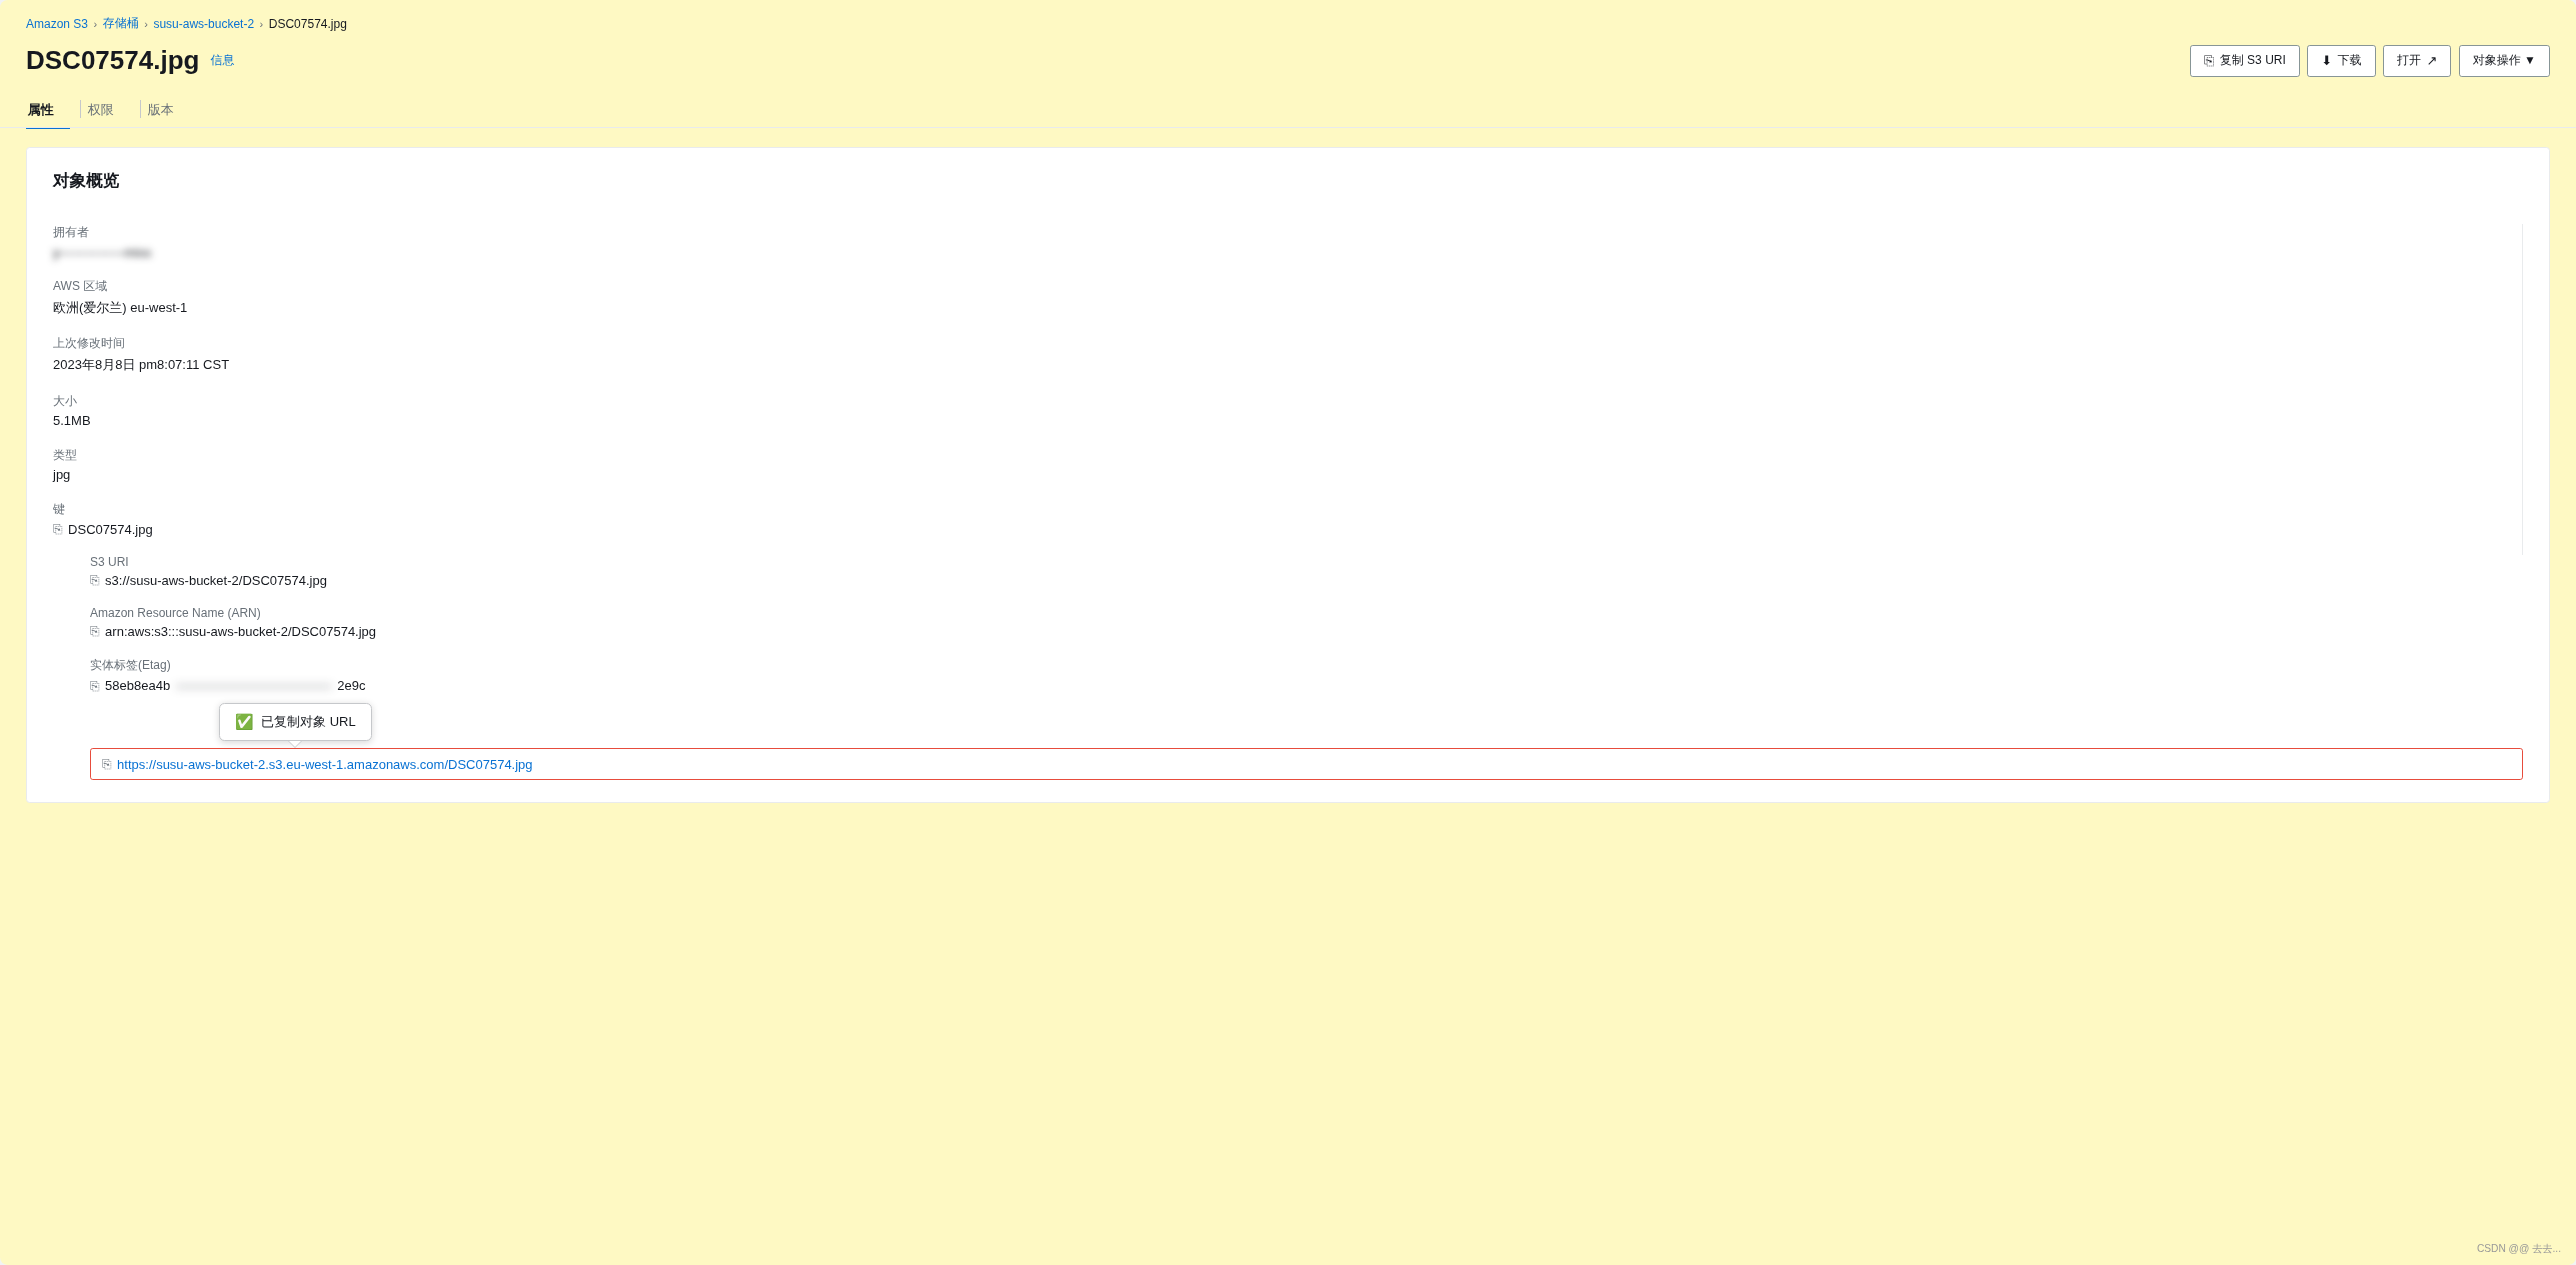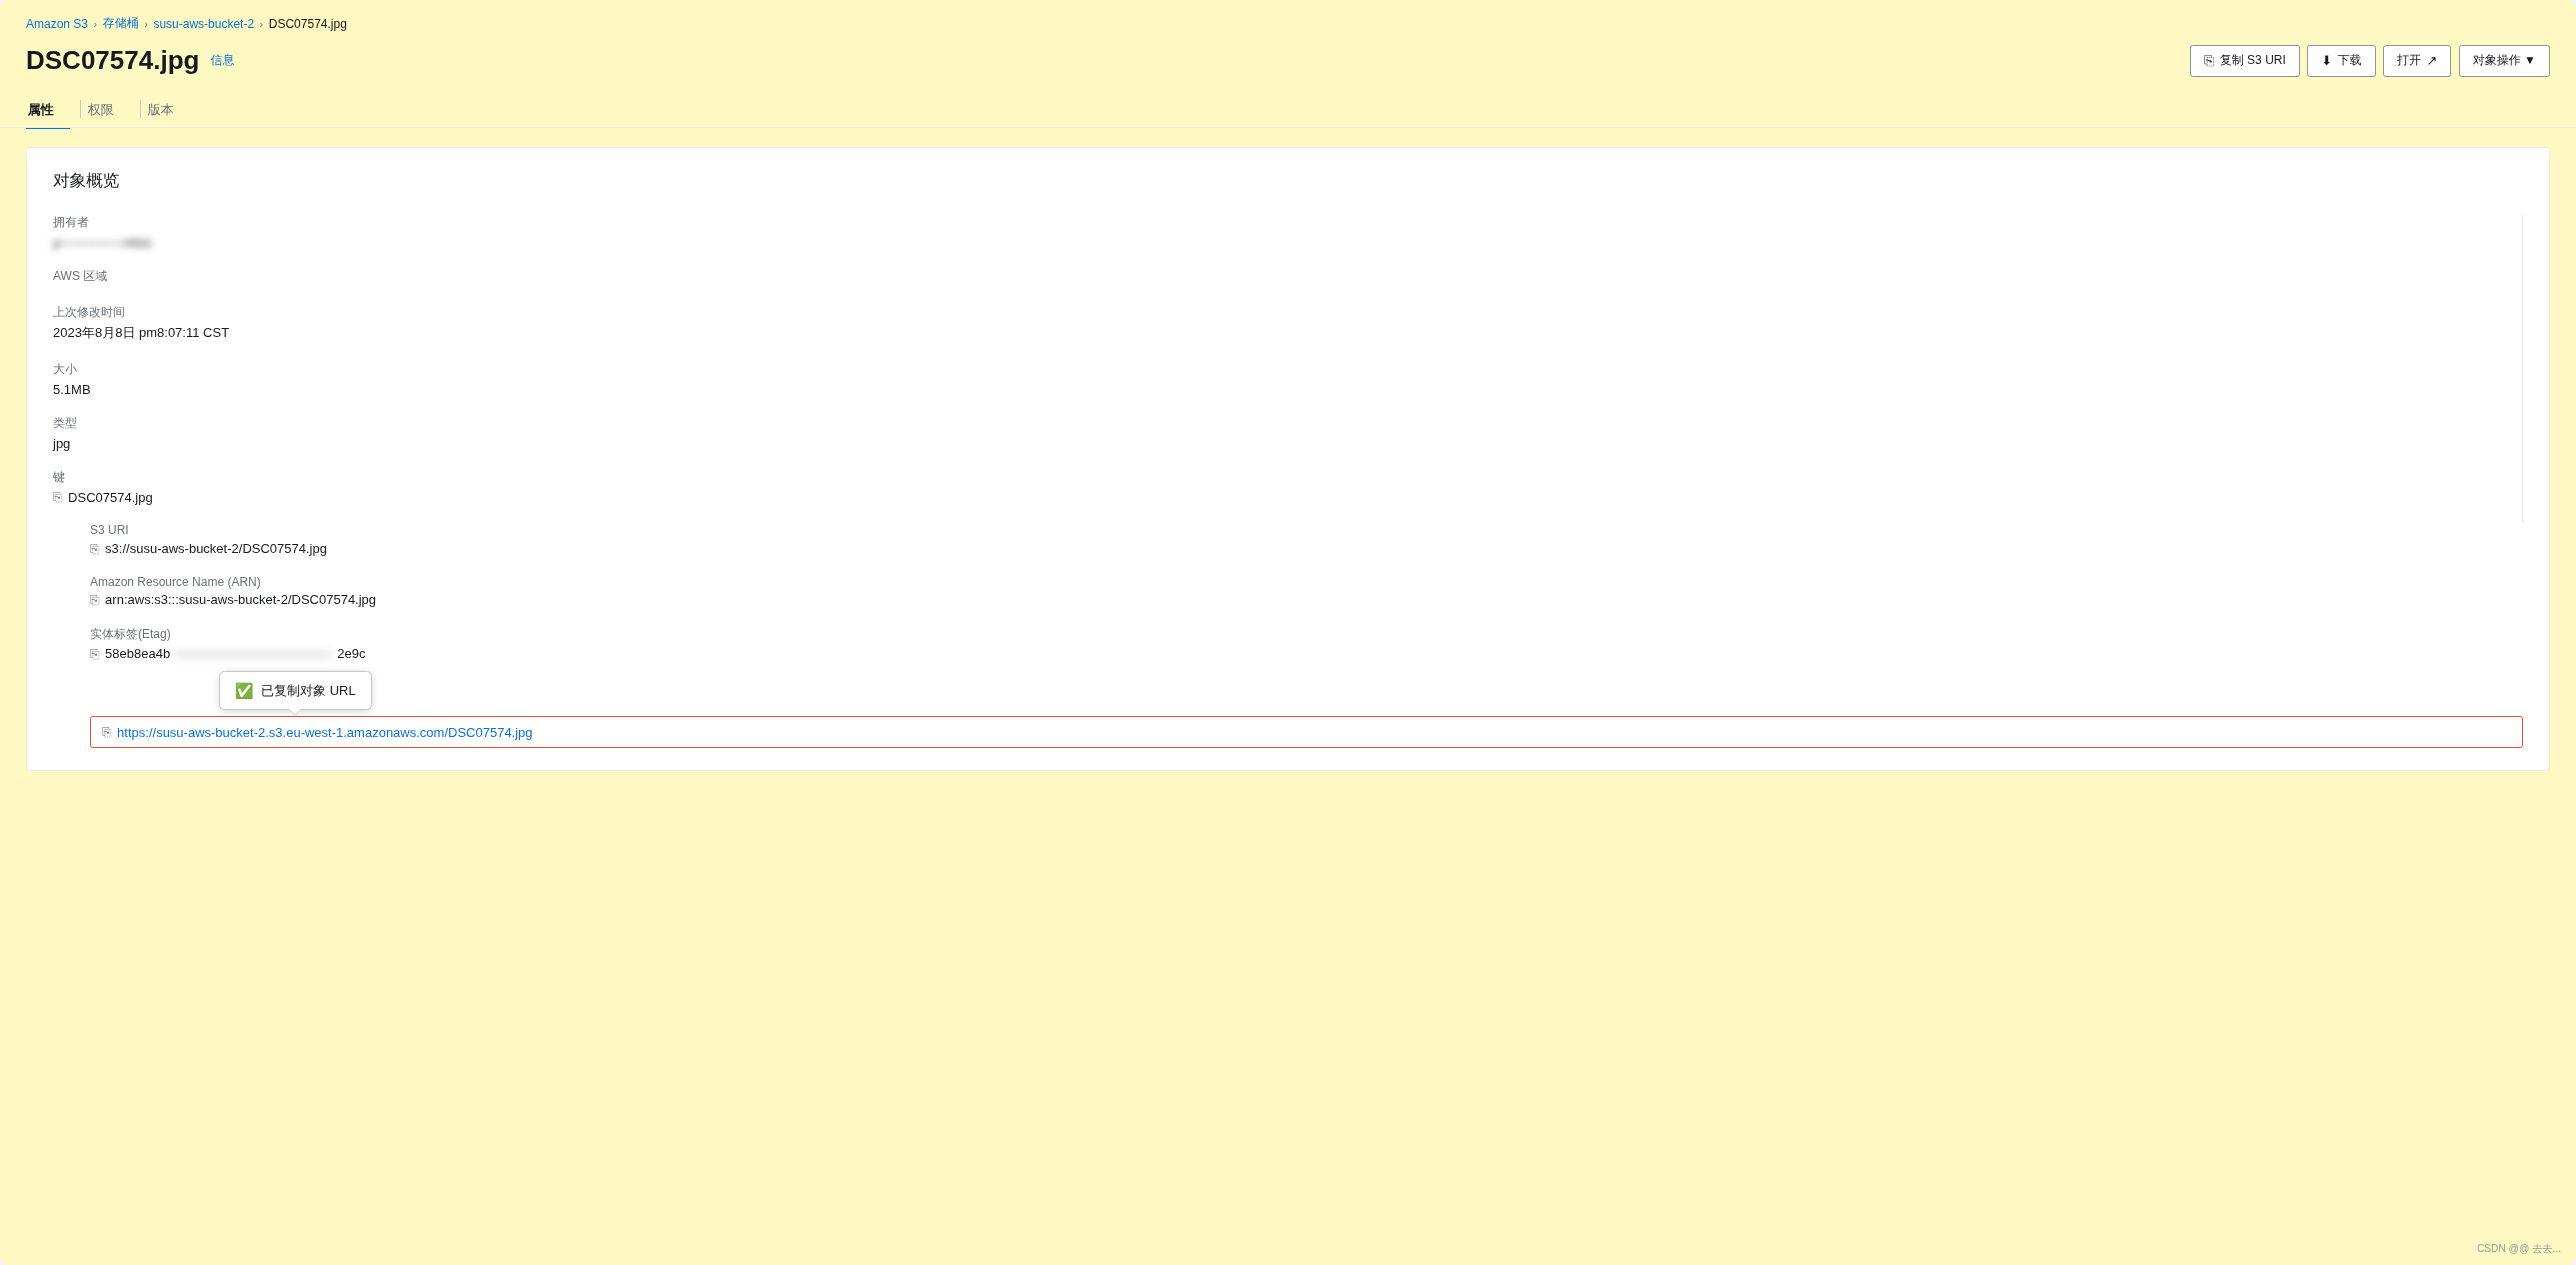--- a/index.html
+++ b/index.html
@@ -109,23 +109,23 @@
     .section-card {
       background: #fff;
       border: 0.9px solid #e9ebed;
       border-radius: 3.7px;
       margin: 18.5px 26px;
       padding: 22px 26px;
       position: relative;
     }
     .section-title {
       font-size: 16.6px;
-      font-weight: 400;
-      color: #16191f;
-      margin-bottom: 22px;
+      font-weight: 700;
+      color: #16191f;
+      margin-bottom: 32px;
     }
     
     .overview-grid {
       display: grid;
       grid-template-columns: 1fr;
       gap: 0;
     }
     .overview-left {
       padding-right: 37px;
       border-right: 0.9px solid #e9ebed;
@@ -286,20 +286,21 @@
 
     <div class="overview-grid">
 
       <div class="overview-left">
         <div class="field-group">
           <div class="field-label">拥有者</div>
           <div class="field-value blurred">y—————miss</div>
         </div>
         <div class="field-group">
           <div class="field-label">AWS 区域</div>
+          <div class="field-value">欧洲(爱尔兰) eu-west-1</div>
         </div>
         <div class="field-group">
           <div class="field-label">上次修改时间</div>
           <div class="field-value">2023年8月8日 pm8:07:11 CST</div>
         </div>
         <div class="field-group">
           <div class="field-label">大小</div>
           <div class="field-value">5.1MB</div>
         </div>
         <div class="field-group">

